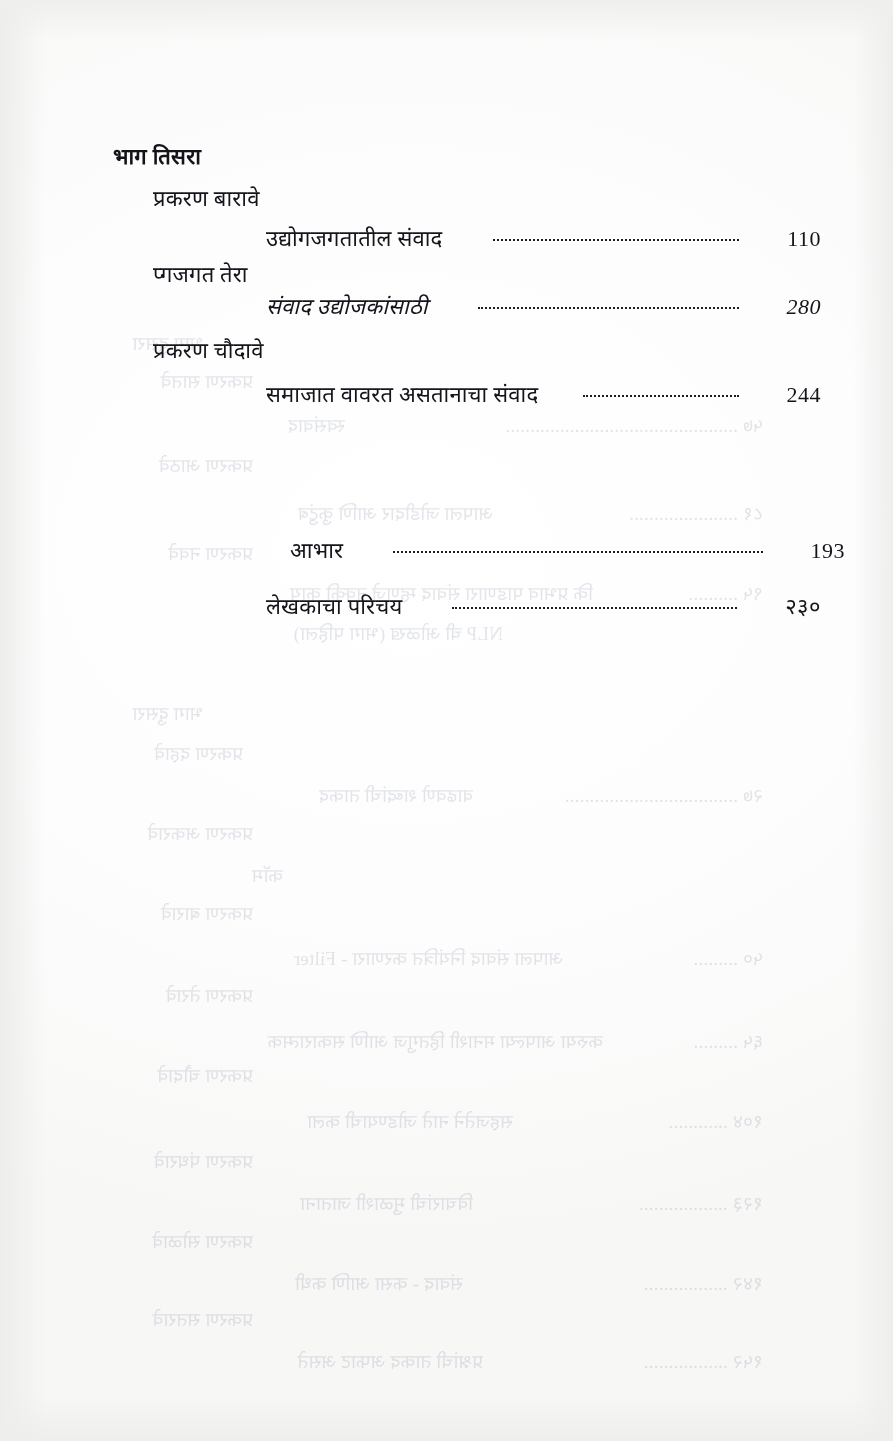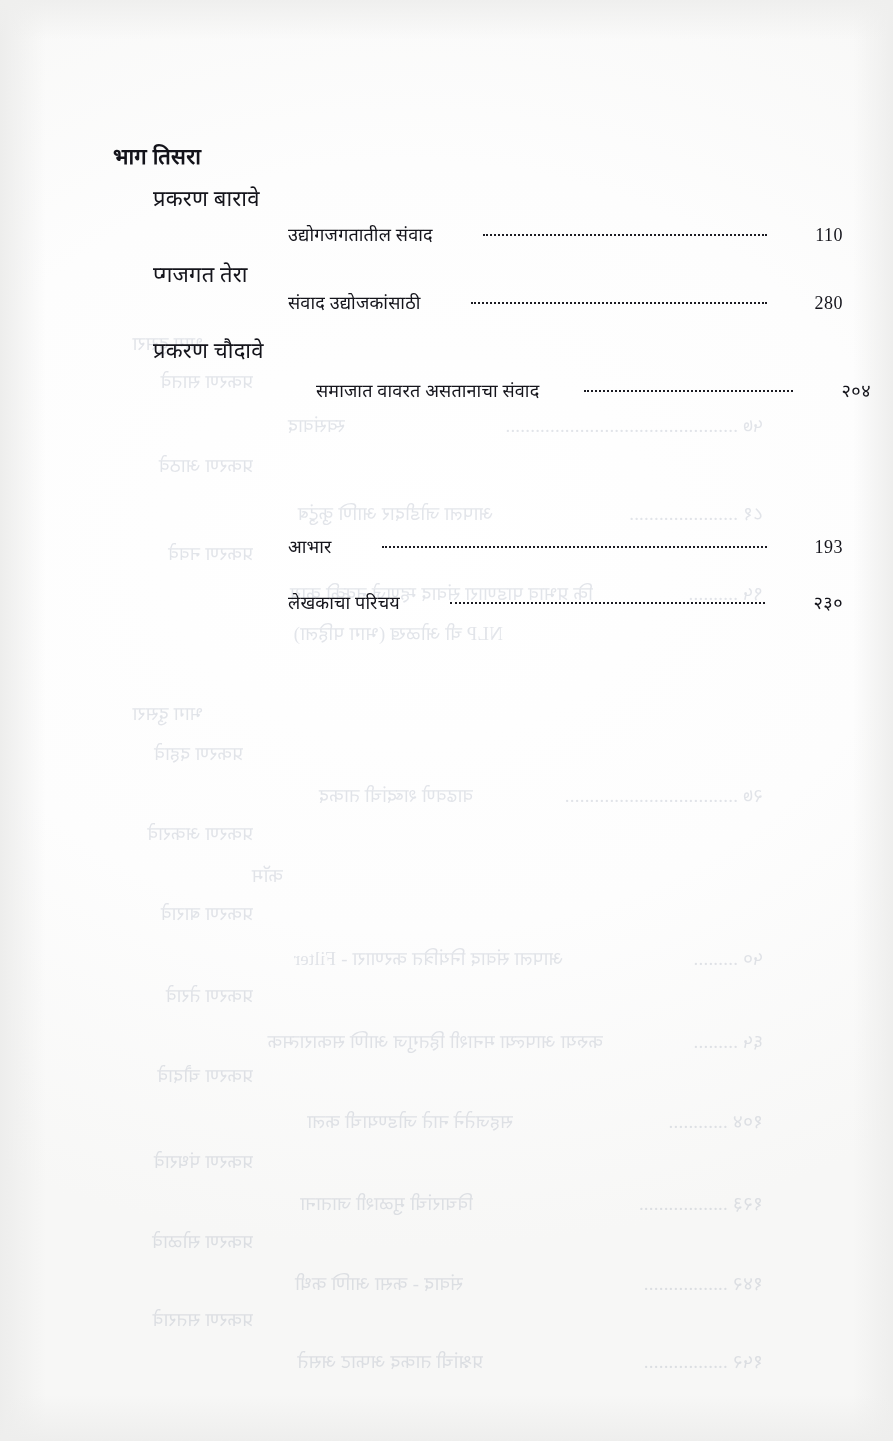--- a/index.html
+++ b/index.html
@@ -84,25 +84,25 @@
   }
   .chapter-label {
     position: absolute;
     left: 153px;
     font-size: 22px;
     color: #14141b;
     letter-spacing: 0.2px;
   }
   .entry {
     position: absolute;
-    left: 288px;
+    left: 266px;
     width: 555px;
     display: flex;
     align-items: baseline;
-    font-size: 18px;
+    font-size: 22px;
     color: #14141b;
     gap: 43px;
   }
   .entry .etitle {
     white-space: nowrap;
     letter-spacing: 0.2px;
   }
   .entry .dots {
     flex: 1 1 auto;
     margin: 0 5px 0 7px;
@@ -172,35 +172,35 @@
     <div class="part-title">भाग तिसरा</div>
 
     <div class="chapter-label" style="top:182px;">प्रकरण बारावे</div>
     <div class="entry" style="top:222px;">
       <span class="etitle">उद्योगजगतातील संवाद</span>
       <span class="dots"></span>
       <span class="pno">110</span>
     </div>
 
     <div class="chapter-label" style="top:258px;">प्गजगत तेरा</div>
-    <div class="entry" style="top:290px;">
+    <div class="entry" style="top:290px;font-style:italic;">
       <span class="etitle">संवाद उद्योजकांसाठी</span>
       <span class="dots"></span>
       <span class="pno">280</span>
     </div>
 
     <div class="chapter-label" style="top:334px;">प्रकरण चौदावे</div>
-    <div class="entry tight" style="top:378px;margin-left:28px;">
+    <div class="entry tight" style="top:378px;">
       <span class="etitle">समाजात वावरत असतानाचा संवाद</span>
       <span class="dots"></span>
-      <span class="pno">२०४</span>
-    </div>
-
-
-    <div class="entry" style="top:534px;">
+      <span class="pno">244</span>
+    </div>
+
+
+    <div class="entry" style="top:534px;margin-left:24px;">
       <span class="etitle">आभार</span>
       <span class="dots"></span>
       <span class="pno">193</span>
     </div>
 
     <div class="entry" style="top:590px;">
       <span class="etitle">लेखकाचा परिचय</span>
       <span class="dots"></span>
       <span class="pno">२३०</span>
     </div>

